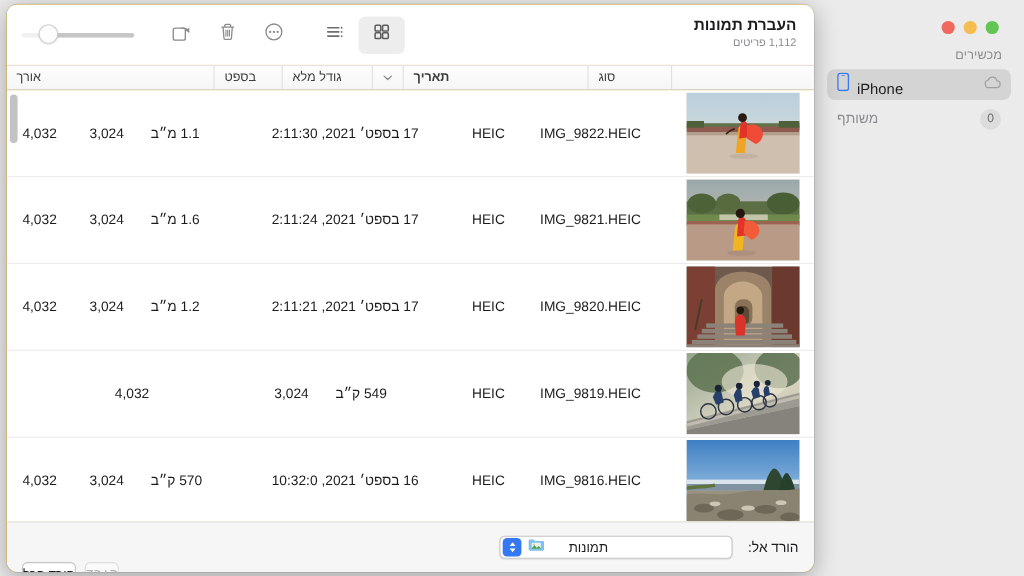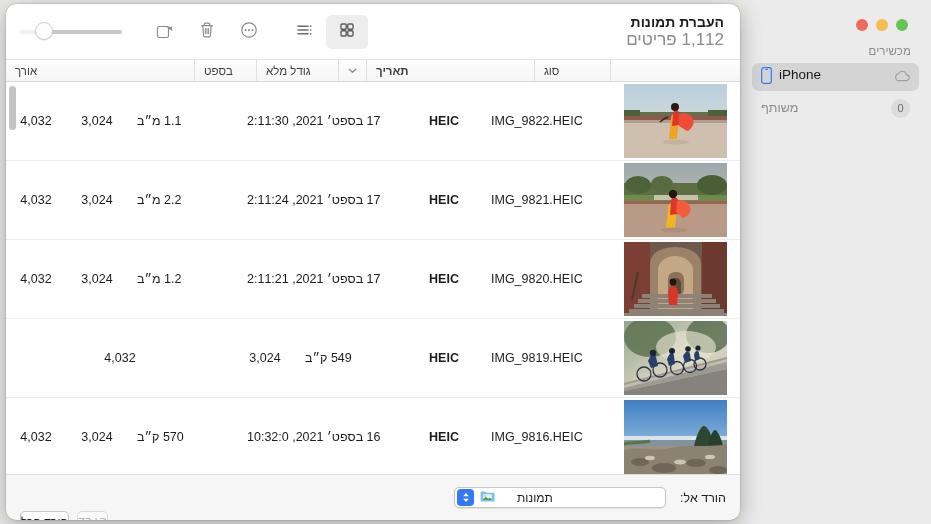--- a/index.html
+++ b/index.html
@@ -62,21 +62,21 @@
     align-items: center;
     justify-content: space-between;
     height: 28px;
     border-radius: 7px;
     padding: 0 9px;
     margin-bottom: 3px;
   }
   .sidebar-item.selected { background: #d4d4d4; }
   .si-right {
     display: flex;
-    align-items: flex-start;
+    align-items: flex-end;
     gap: 7px;
     flex-direction: row;
   }
   .si-label {
     font-size: 13.5px;
     color: #1c1c1e;
   }
   .sidebar-item.muted .si-label { color: #8b8b8f; font-size: 12.5px; }
   .phone-icon { display: block; }
   .cloud-icon { display: block; opacity: 0.7; }
@@ -123,21 +123,21 @@
     top: 9px;
     text-align: right;
   }
   .toolbar-title {
     font-size: 14px;
     font-weight: bold;
     color: #1c1c1e;
     line-height: 18px;
   }
   .toolbar-subtitle {
-    font-size: 17px;
+    font-size: 10px;
     color: #8b8b8f;
     line-height: 15px;
     margin-top: 1px;
   }
 
   .toolbar-left {
     position: absolute;
     left: 14px;
     top: 0;
     height: 55px;
@@ -260,21 +260,21 @@
     padding: 0 9px;
     white-space: nowrap;
     overflow: hidden;
   }
   .c-thumb {
     width: 130px;
     justify-content: center;
     padding: 0;
   }
   .c-name  { width: 128px; }
-  .c-type  { width: 76px; justify-content: center; font-weight: bold; }
+  .c-type  { width: 76px; justify-content: center; }
   .c-date  { width: 168px; }
   .c-sort  { width: 28px; }
   .c-size  { width: 82px; }
   .c-width { width: 62px; justify-content: center; }
   .c-len   { flex: 1 1 auto; justify-content: center; }
 
   .thumb {
     width: 103px;
     height: 74px;
     overflow: hidden;
@@ -567,21 +567,21 @@
               <path d="M53 38c6-2 11 1 13 6s-3 10-7 11l-7-6z" fill="#f25c3b"></path>
               <circle cx="49" cy="31" r="4.2" fill="#241710"></circle>
               <ellipse cx="50" cy="67" rx="13" ry="2.5" fill="#9f8472" opacity="0.5"></ellipse>
             </svg>
           </span>
         </div>
         <div class="cell c-name">IMG_9821.HEIC</div>
         <div class="cell c-type">HEIC</div>
         <div class="cell c-date">17 בספט׳ 2021, 2:11:24</div>
         <div class="cell c-sort"></div>
-        <div class="cell c-size">2.2 מ״ב</div>
+        <div class="cell c-size">1.6 מ״ב</div>
         <div class="cell c-width">3,024</div>
         <div class="cell c-len">4,032</div>
       </div>
 
       <div class="file-row">
         <div class="cell c-thumb">
           <span class="thumb">
             <svg width="103" height="74" viewBox="0 0 103 74">
               <rect width="103" height="74" fill="#6d5a4c"></rect>
               <rect x="0" y="0" width="26" height="74" fill="#7b4033"></rect>

